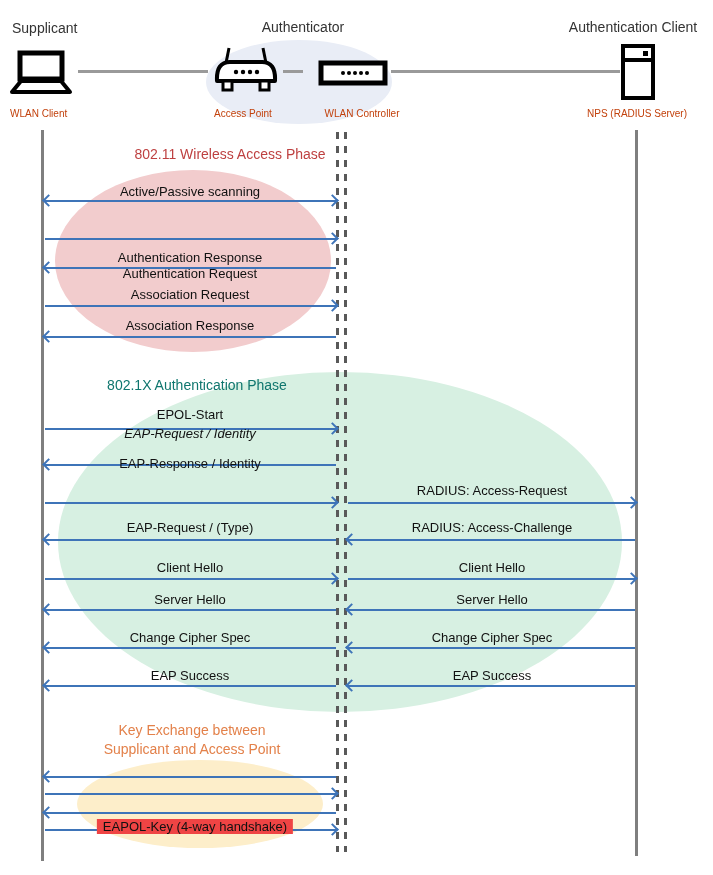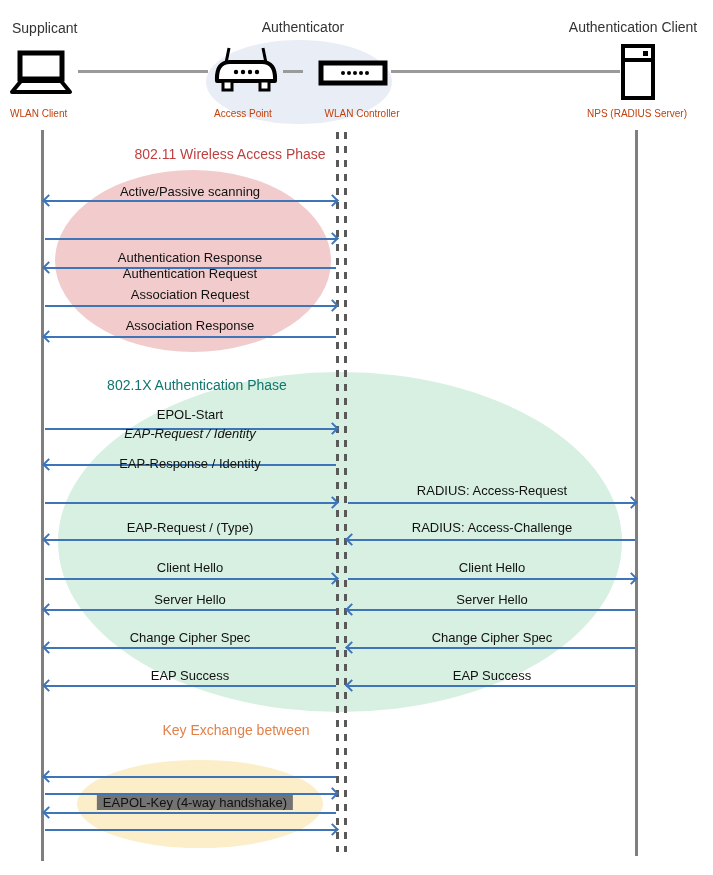--- a/index.html
+++ b/index.html
@@ -33,21 +33,21 @@
   .arr { position:absolute; height:2px; background:#3E74B8; z-index:3; }
   .arr.L { left:45px;  width:291px; }
   .arr.R { left:348px; width:287px; }
   .arr i { position:absolute; width:9px; height:9px; top:-4px; border:0 solid #3E74B8; }
   .arr .hr { right:-1px; border-top-width:2px; border-right-width:2px; transform:rotate(45deg); }
   .arr .hl { left:-1px;  border-top-width:2px; border-right-width:2px; transform:rotate(225deg); }
 
   
   .lbl { position:absolute; font-size:13px; color:#111; white-space:nowrap;
          transform:translateX(-50%); z-index:4; }
-  .lbl.box { background:#737373; padding:0 6px; }
+  .lbl.box { background:#ef4444; padding:0 6px;margin-top:24px; }
 
   
   .ptitle { position:absolute; font-size:14px; white-space:nowrap; transform:translateX(-50%); z-index:4; }
   .t1 { color:#BE4040; }
   .t2 { color:#0f766e; }
   .t3 { color:#E3814A; }
 </style>
 </head>
 <body>
 
@@ -103,21 +103,22 @@
   <div class="dev center" style="left:362px; top:108px;">WLAN Controller</div>
   <div class="dev center" style="left:637px; top:108px;">NPS (RADIUS Server)</div>
 
   <div class="lifeline" style="left:41px;  top:130px; height:731px;"></div>
   <div class="dashline" style="left:336px; top:132px; height:720px;"></div>
   <div class="dashline" style="left:344px; top:132px; height:720px;"></div>
   <div class="lifeline" style="left:635px; top:130px; height:726px;"></div>
 
   <div class="ptitle t1" style="left:192px; top:146px;margin-left:38px;">802.11 Wireless Access Phase</div>
   <div class="ptitle t2" style="left:197px; top:377px;">802.1X Authentication Phase</div>
-  <div class="ptitle t3" style="left:192px; top:722px;margin-left:44px;">Key Exchange between</div>
+  <div class="ptitle t3" style="left:192px; top:722px;">Key Exchange between</div>
+  <div class="ptitle t3" style="left:192px; top:741px;">Supplicant and Access Point</div>
 
   <div class="lbl" style="left:190px; top:184px;">Active/Passive scanning</div>
   <div class="arr L" style="top:200px;">
       <i class="hl"></i>
       <i class="hr"></i>
     </div>
 
   <div class="lbl" style="left:190px; top:230px;margin-top:36px;">Authentication Request</div>
   <div class="arr L" style="top:238px;">
       <i class="hr"></i>

